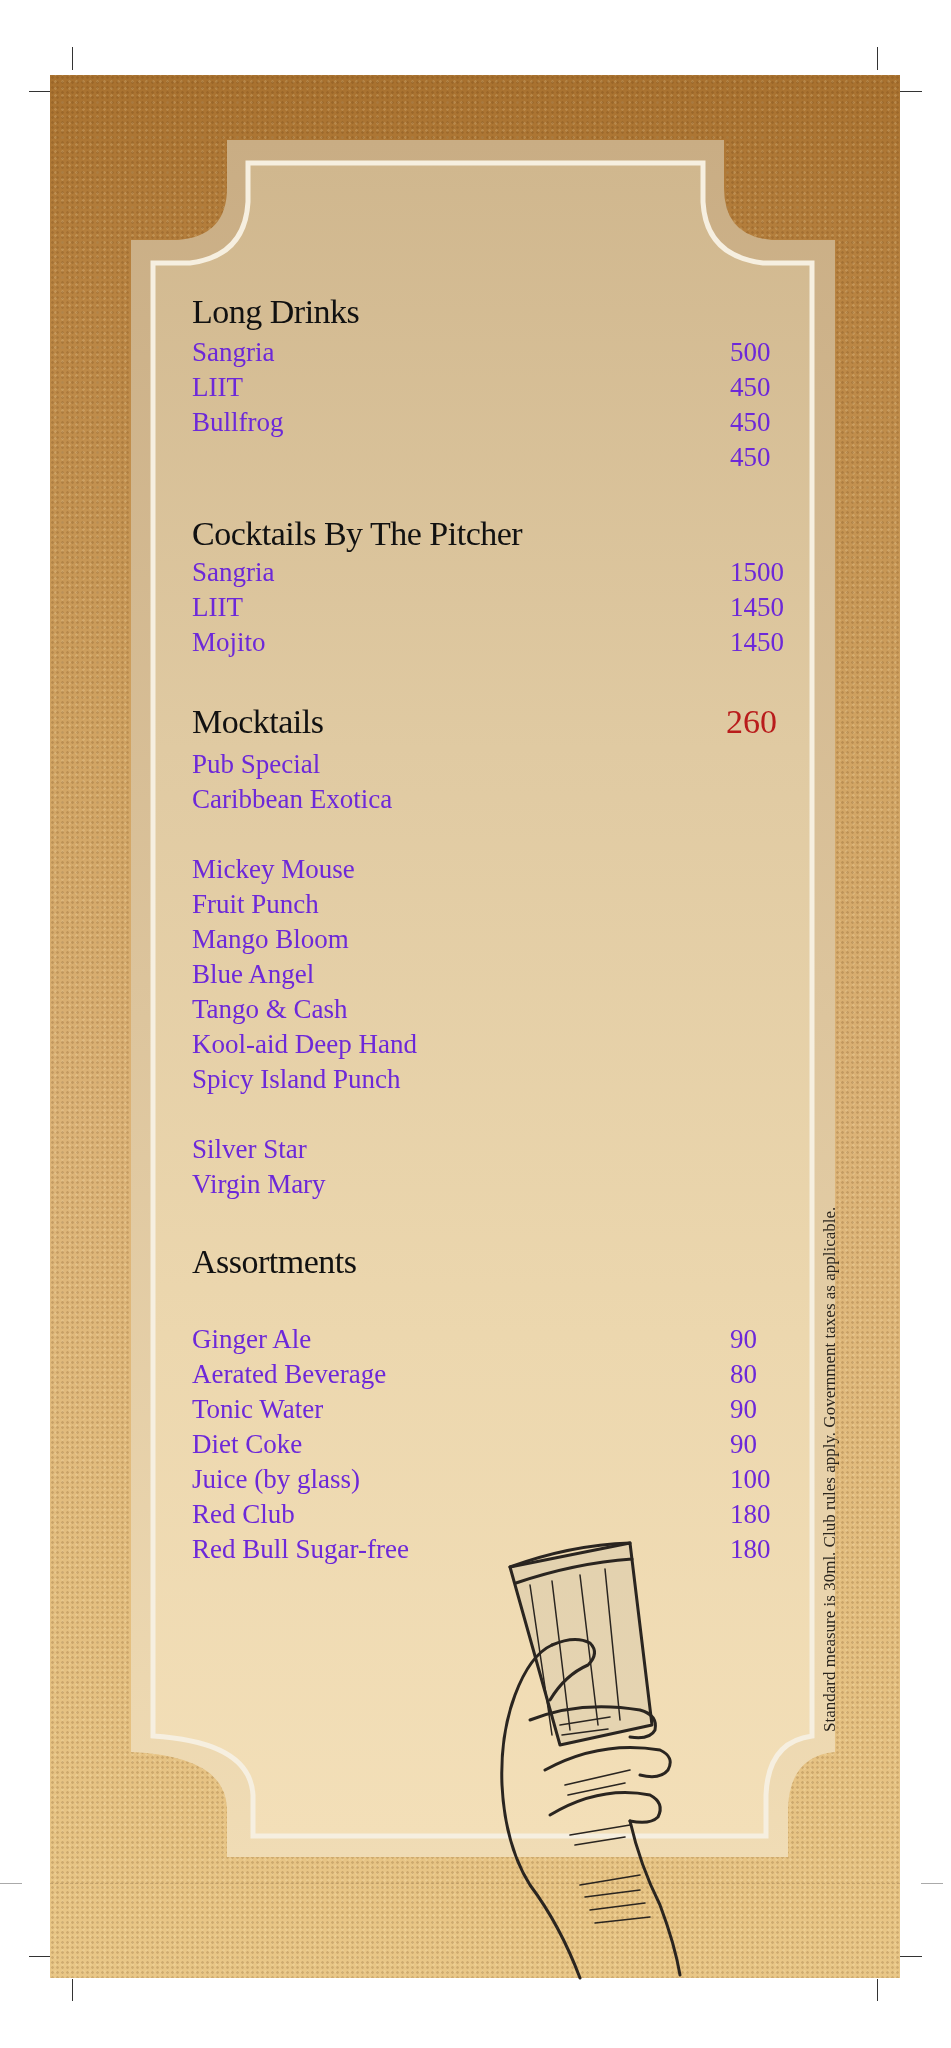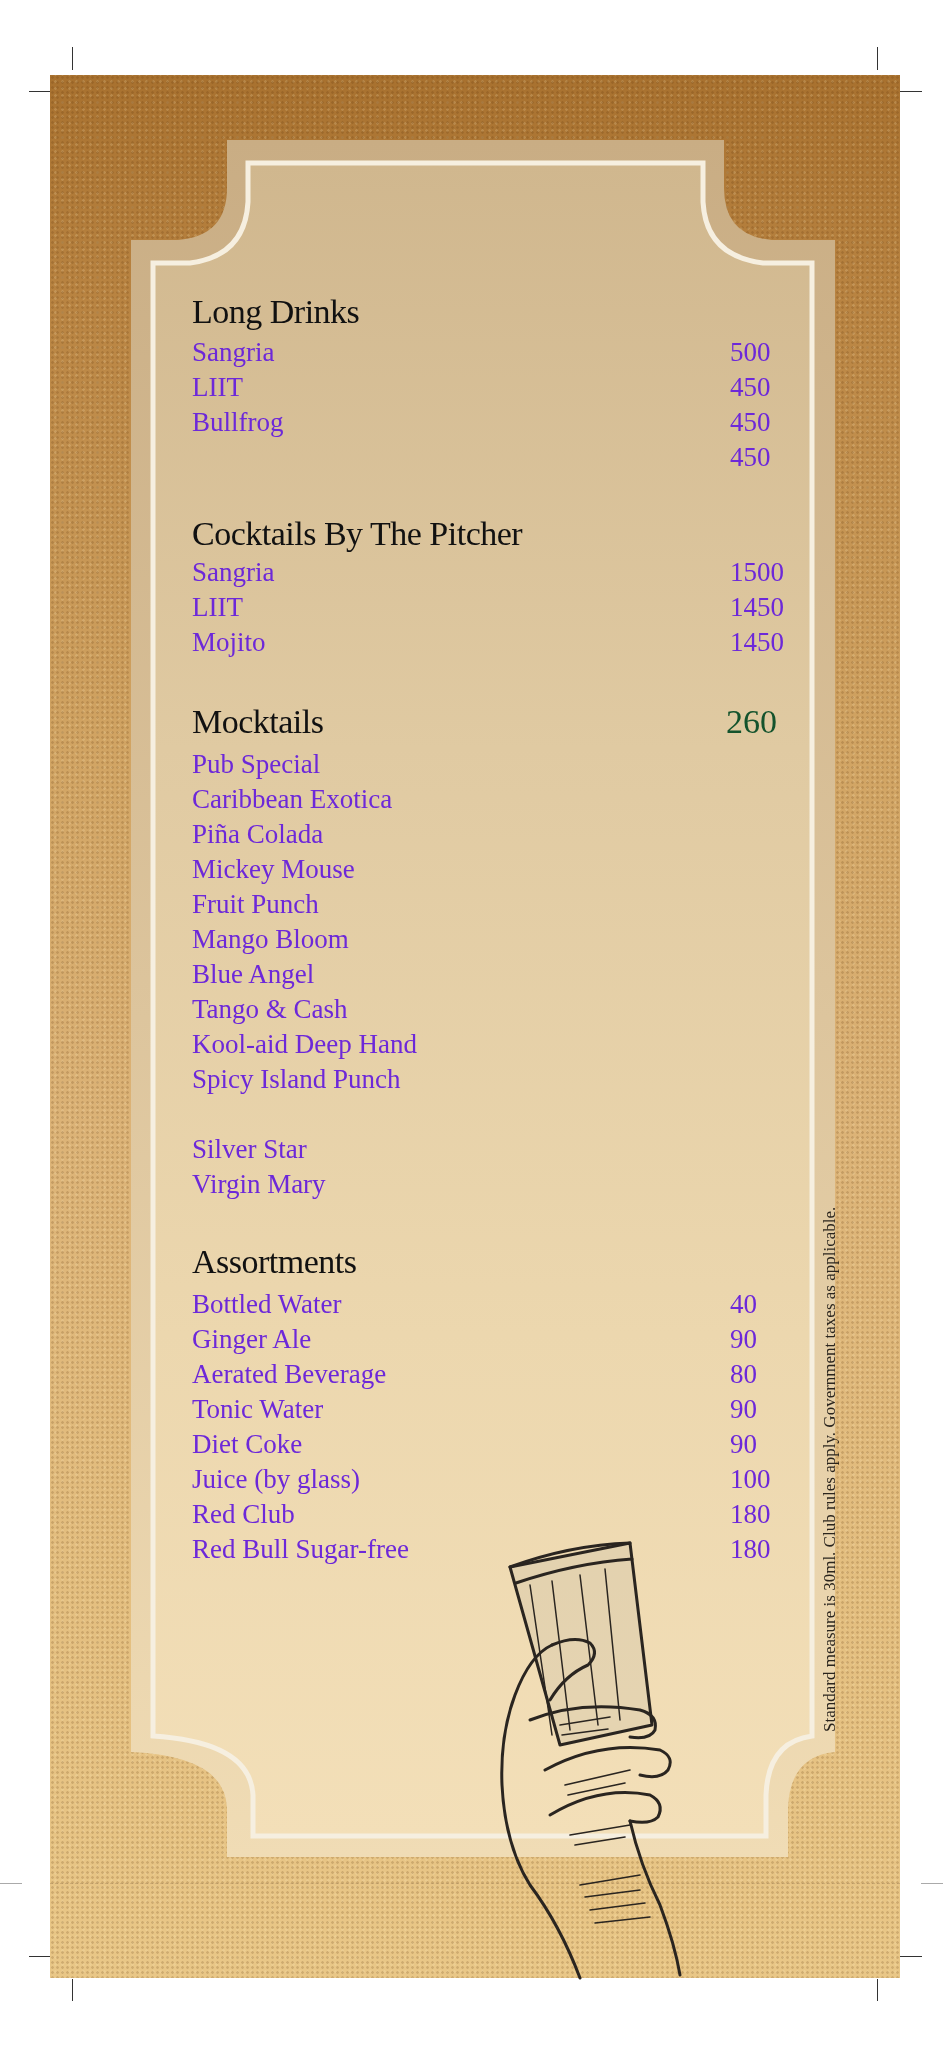--- a/index.html
+++ b/index.html
@@ -32,21 +32,21 @@
     position:absolute; left:0; top:0; width:898px; height:2048px;
     color:#1a1712;
   }
   .section-heading {
     position:absolute; left:192px; font-size:34px; line-height:40px;
     letter-spacing:-0.5px; color:#111;
     font-family:"Liberation Serif", "DejaVu Serif", serif;
   }
   .section-price {
     position:absolute; left:726px; font-size:34px; line-height:40px;
-    color:#14532d; font-family:"Liberation Serif", serif;
+    color:#b91c1c; font-family:"Liberation Serif", serif;
   }
   .item {
     position:absolute; left:192px; width:600px; height:35px;
     font-family:"Liberation Serif", "DejaVu Serif", serif;
     font-size:27px; line-height:35px; color:#6d28d9;
   }
   .item .name { position:absolute; left:0; top:0; white-space:nowrap; }
   .item .price { position:absolute; left:538px; top:0; }
   .disclaimer {
     position:absolute; left:830px; top:1410px;
@@ -153,23 +153,20 @@
   </div>
 
   <div class="section-heading" style="top:702px;">Mocktails</div>
   <div class="section-price" style="top:702px;">260</div>
   <div class="item" style="top:747px;">
       <span class="name">Pub Special</span>
     </div>
   <div class="item" style="top:782px;">
       <span class="name">Caribbean Exotica</span>
     </div>
-  <div class="item" style="top:817px;">
-      <span class="name">Piña Colada</span>
-    </div>
   <div class="item" style="top:852px;">
       <span class="name">Mickey Mouse</span>
     </div>
   <div class="item" style="top:887px;">
       <span class="name">Fruit Punch</span>
     </div>
   <div class="item" style="top:922px;">
       <span class="name">Mango Bloom</span>
     </div>
   <div class="item" style="top:957px;">
@@ -185,24 +182,20 @@
       <span class="name">Kool-aid Deep Hand</span>
     </div>
   <div class="item" style="top:1132px;text-decoration:underline;">
       <span class="name">Silver Star</span>
     </div>
   <div class="item" style="top:1167px;">
       <span class="name">Virgin Mary</span>
     </div>
 
   <div class="section-heading" style="top:1242px;">Assortments</div>
-  <div class="item" style="top:1287px;">
-    <span class="name">Bottled Water</span>
-    <span class="price">40</span>
-  </div>
   <div class="item" style="top:1322px;">
     <span class="name">Ginger Ale</span>
     <span class="price">90</span>
   </div>
   <div class="item" style="top:1357px;">
     <span class="name">Aerated Beverage</span>
     <span class="price">80</span>
   </div>
   <div class="item" style="top:1392px;">
     <span class="name">Tonic Water</span>

